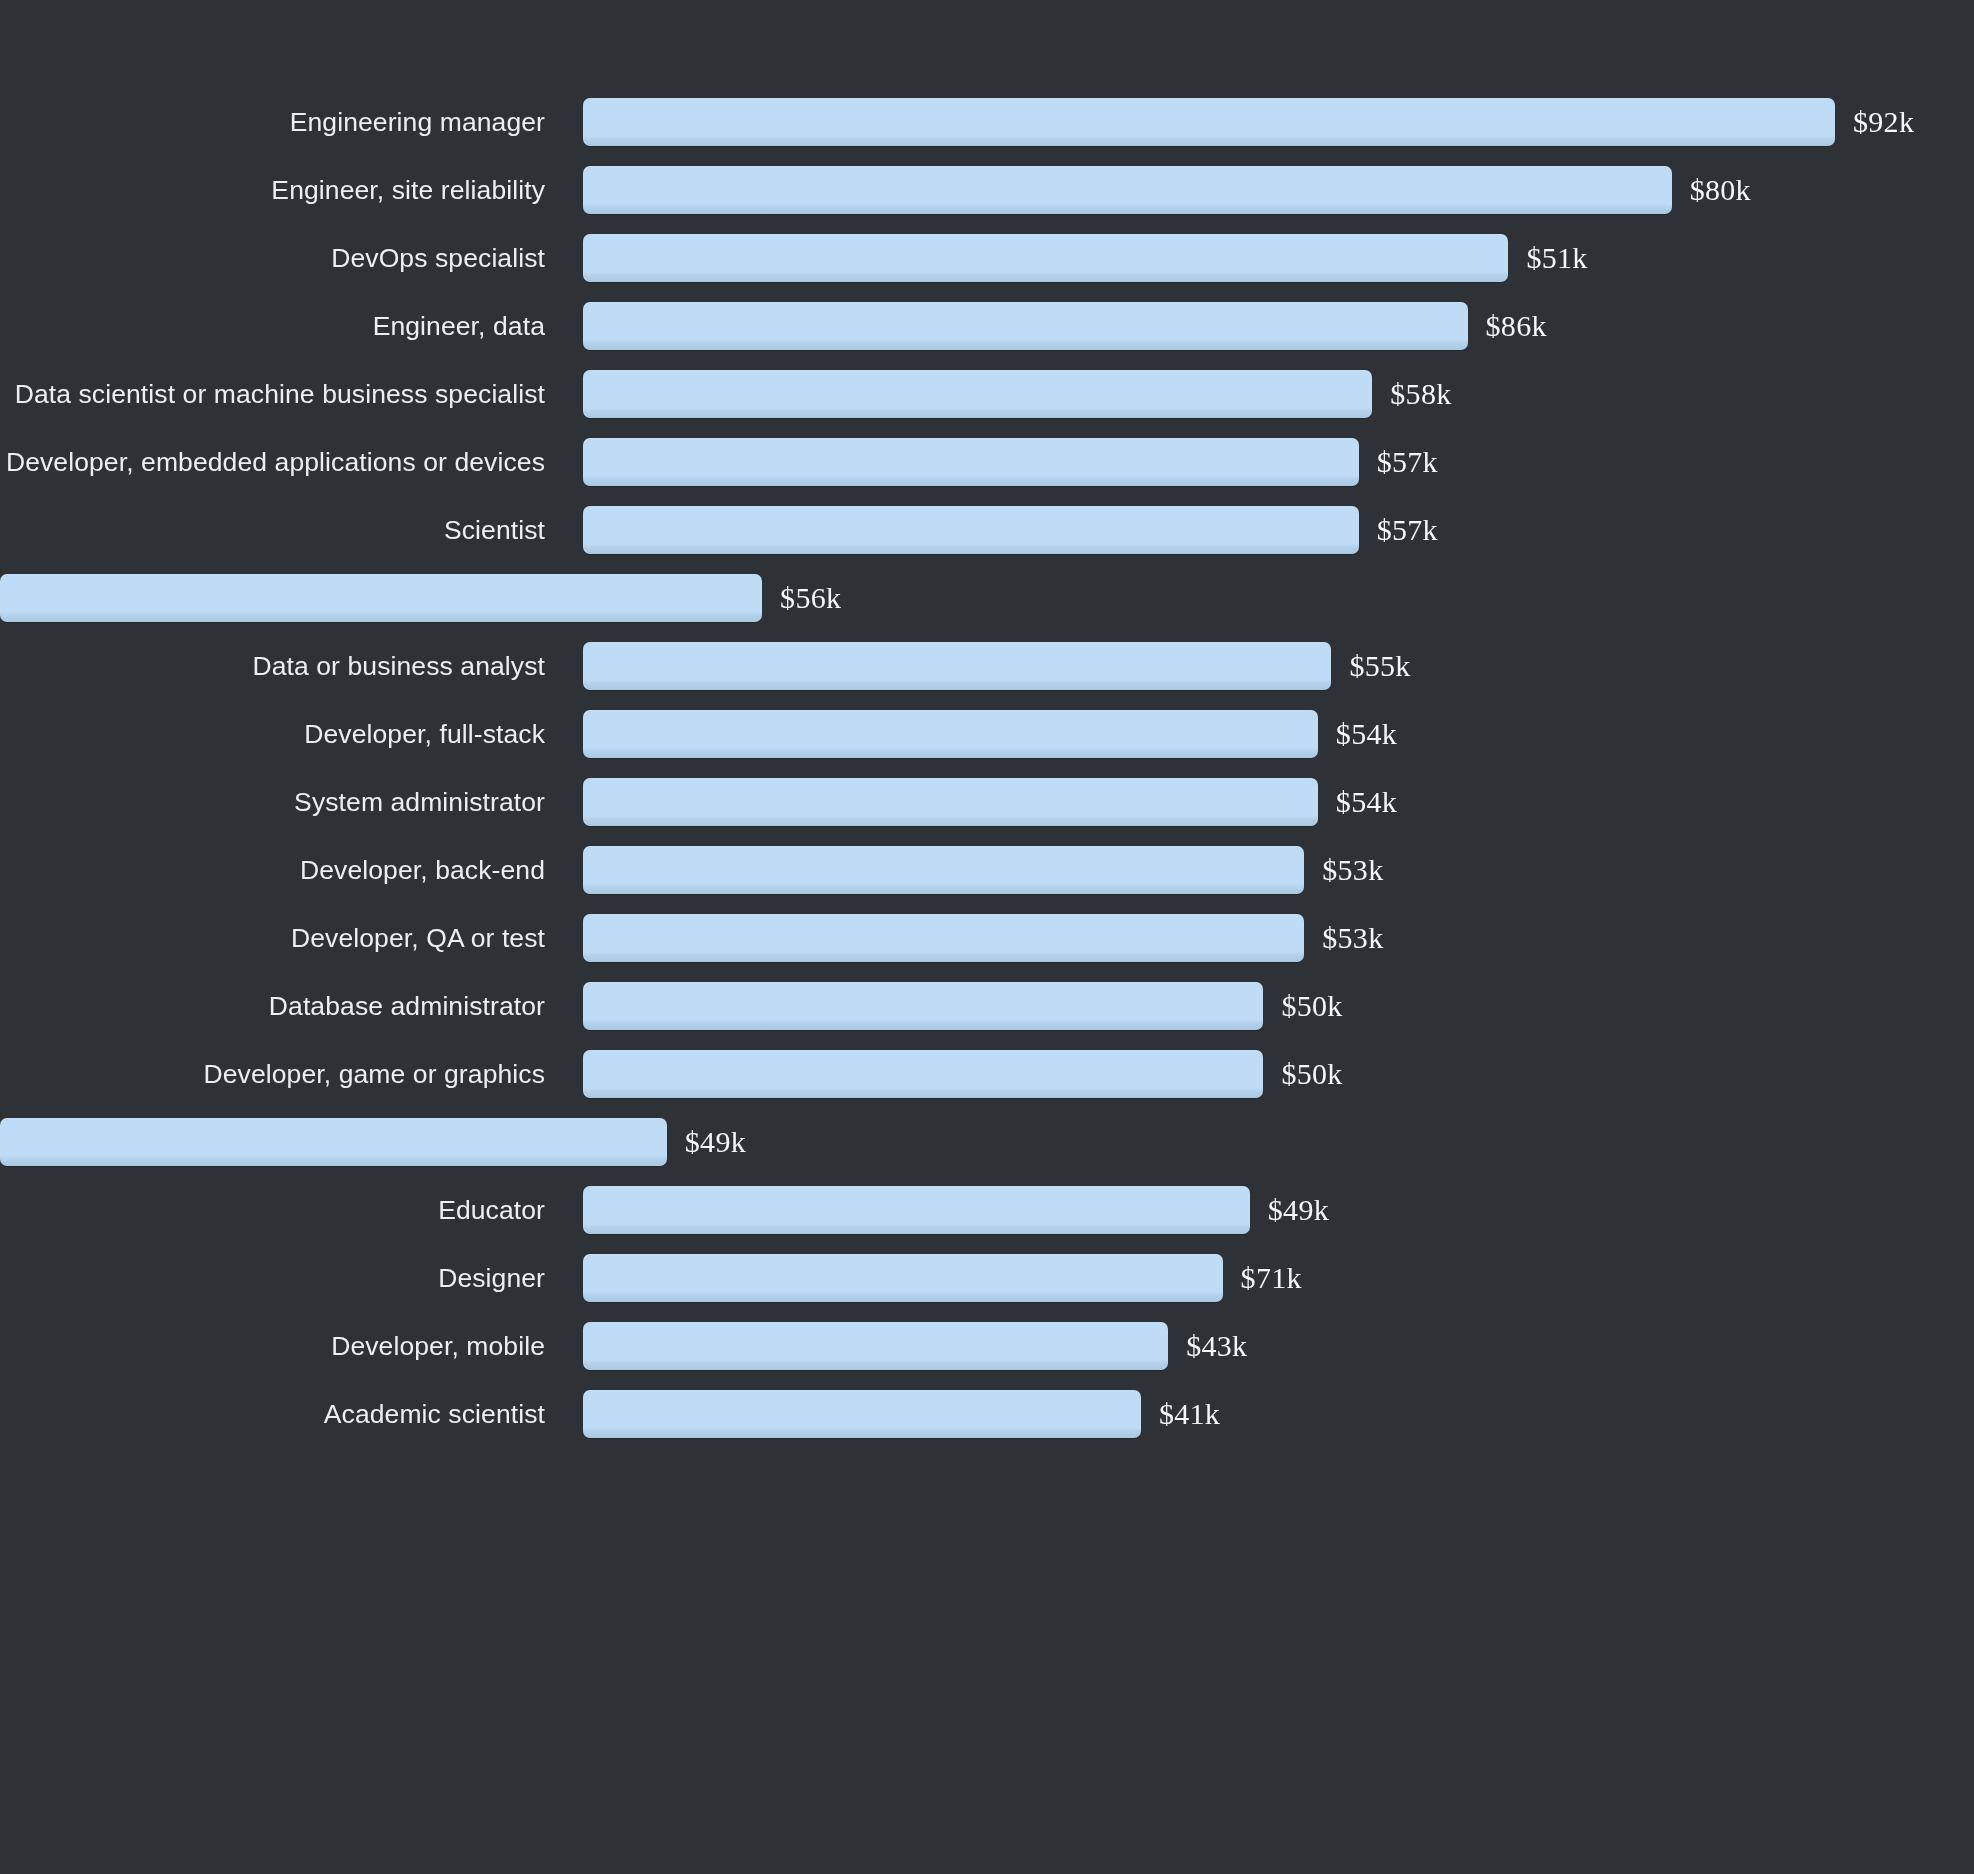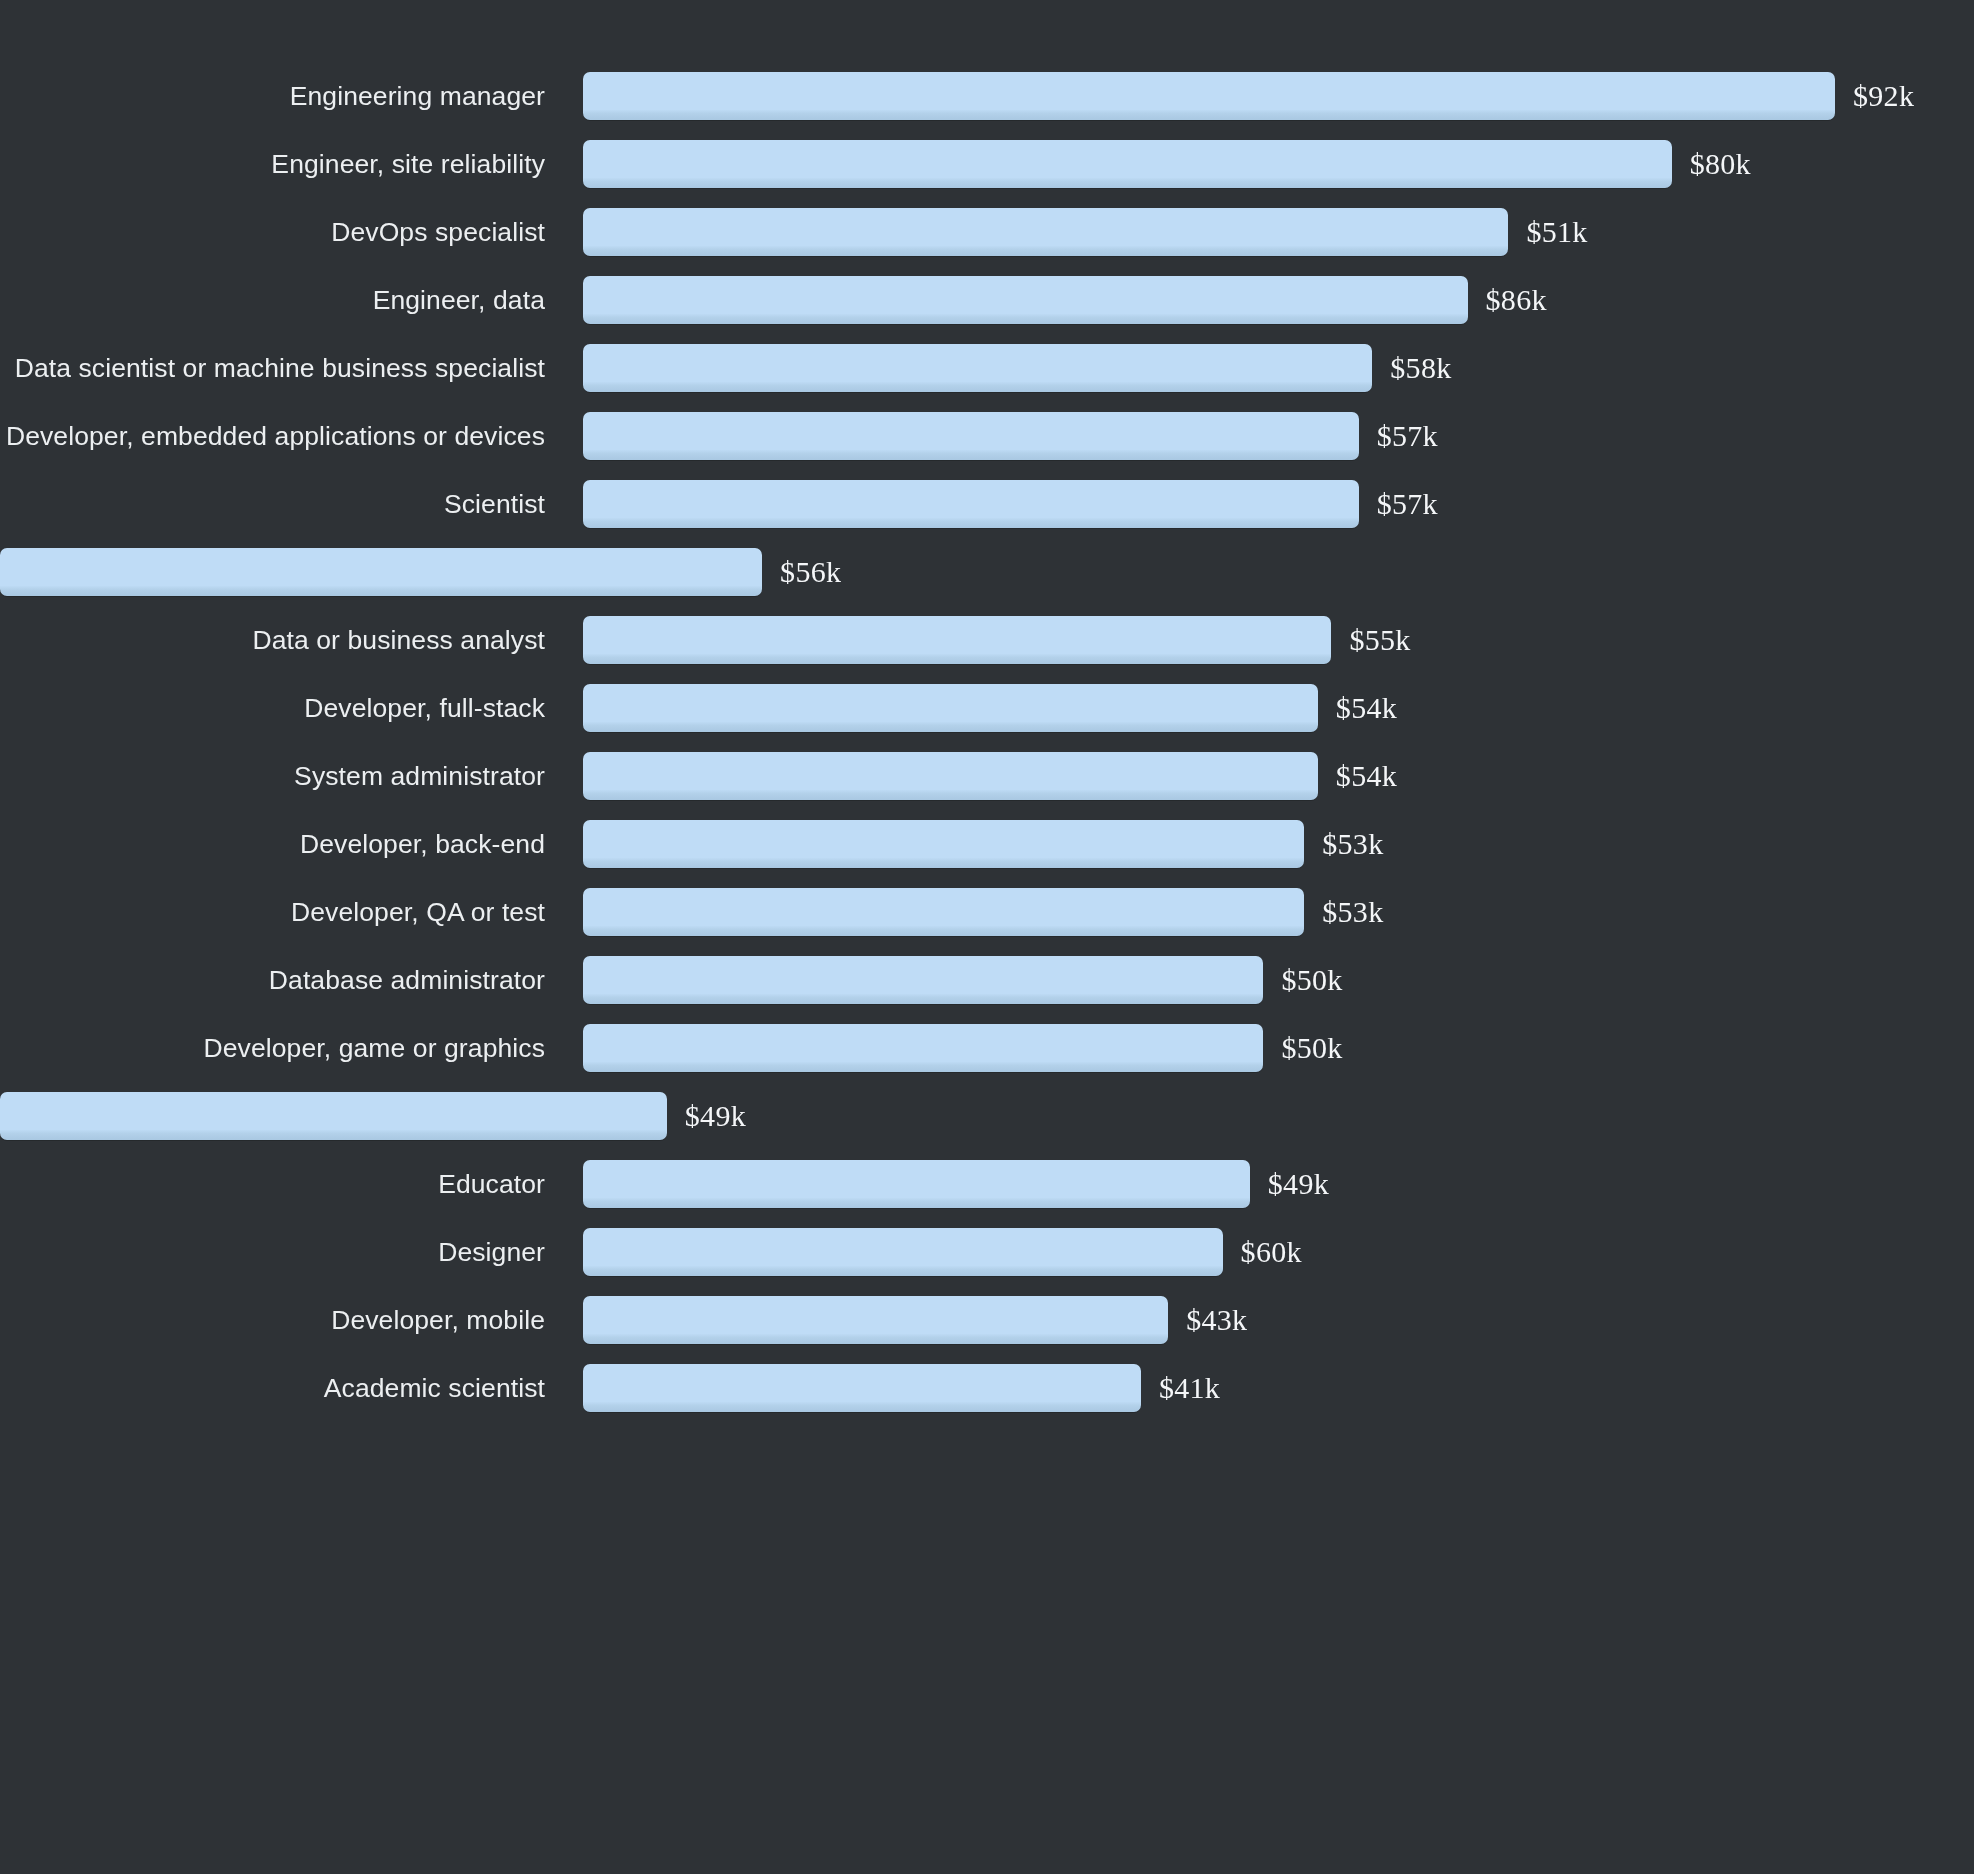--- a/index.html
+++ b/index.html
@@ -6,21 +6,21 @@
   html, body {
     width:1974px; height:1874px;
     background:#2e3236;
     font-family:"Liberation Sans", sans-serif;
     overflow:hidden;
   }
   #chart-root {
     position:relative;
     width:1974px; height:1874px;
     background:#2e3236;
-    padding-top:62px;
+    padding-top:88px;
   }
   .bar-row {
     display:flex;
     align-items:center;
     height:68px;
     width:100%;
   }
   .row-label {
     width:583px;
     flex:0 0 583px;
@@ -180,21 +180,21 @@
       <div class="row-label">Educator</div>
       <div class="bar-area">
         <div class="bar" style="width: 666.826px;"></div>
         <div class="bar-value">$49k</div>
       </div>
     </div>
     <div class="bar-row">
       <div class="row-label">Designer</div>
       <div class="bar-area">
         <div class="bar" style="width: 639.609px;"></div>
-        <div class="bar-value">$60k</div>
+        <div class="bar-value">$71k</div>
       </div>
     </div>
     <div class="bar-row">
       <div class="row-label">Developer, mobile</div>
       <div class="bar-area">
         <div class="bar" style="width: 585.174px;"></div>
         <div class="bar-value">$43k</div>
       </div>
     </div>
     <div class="bar-row">

